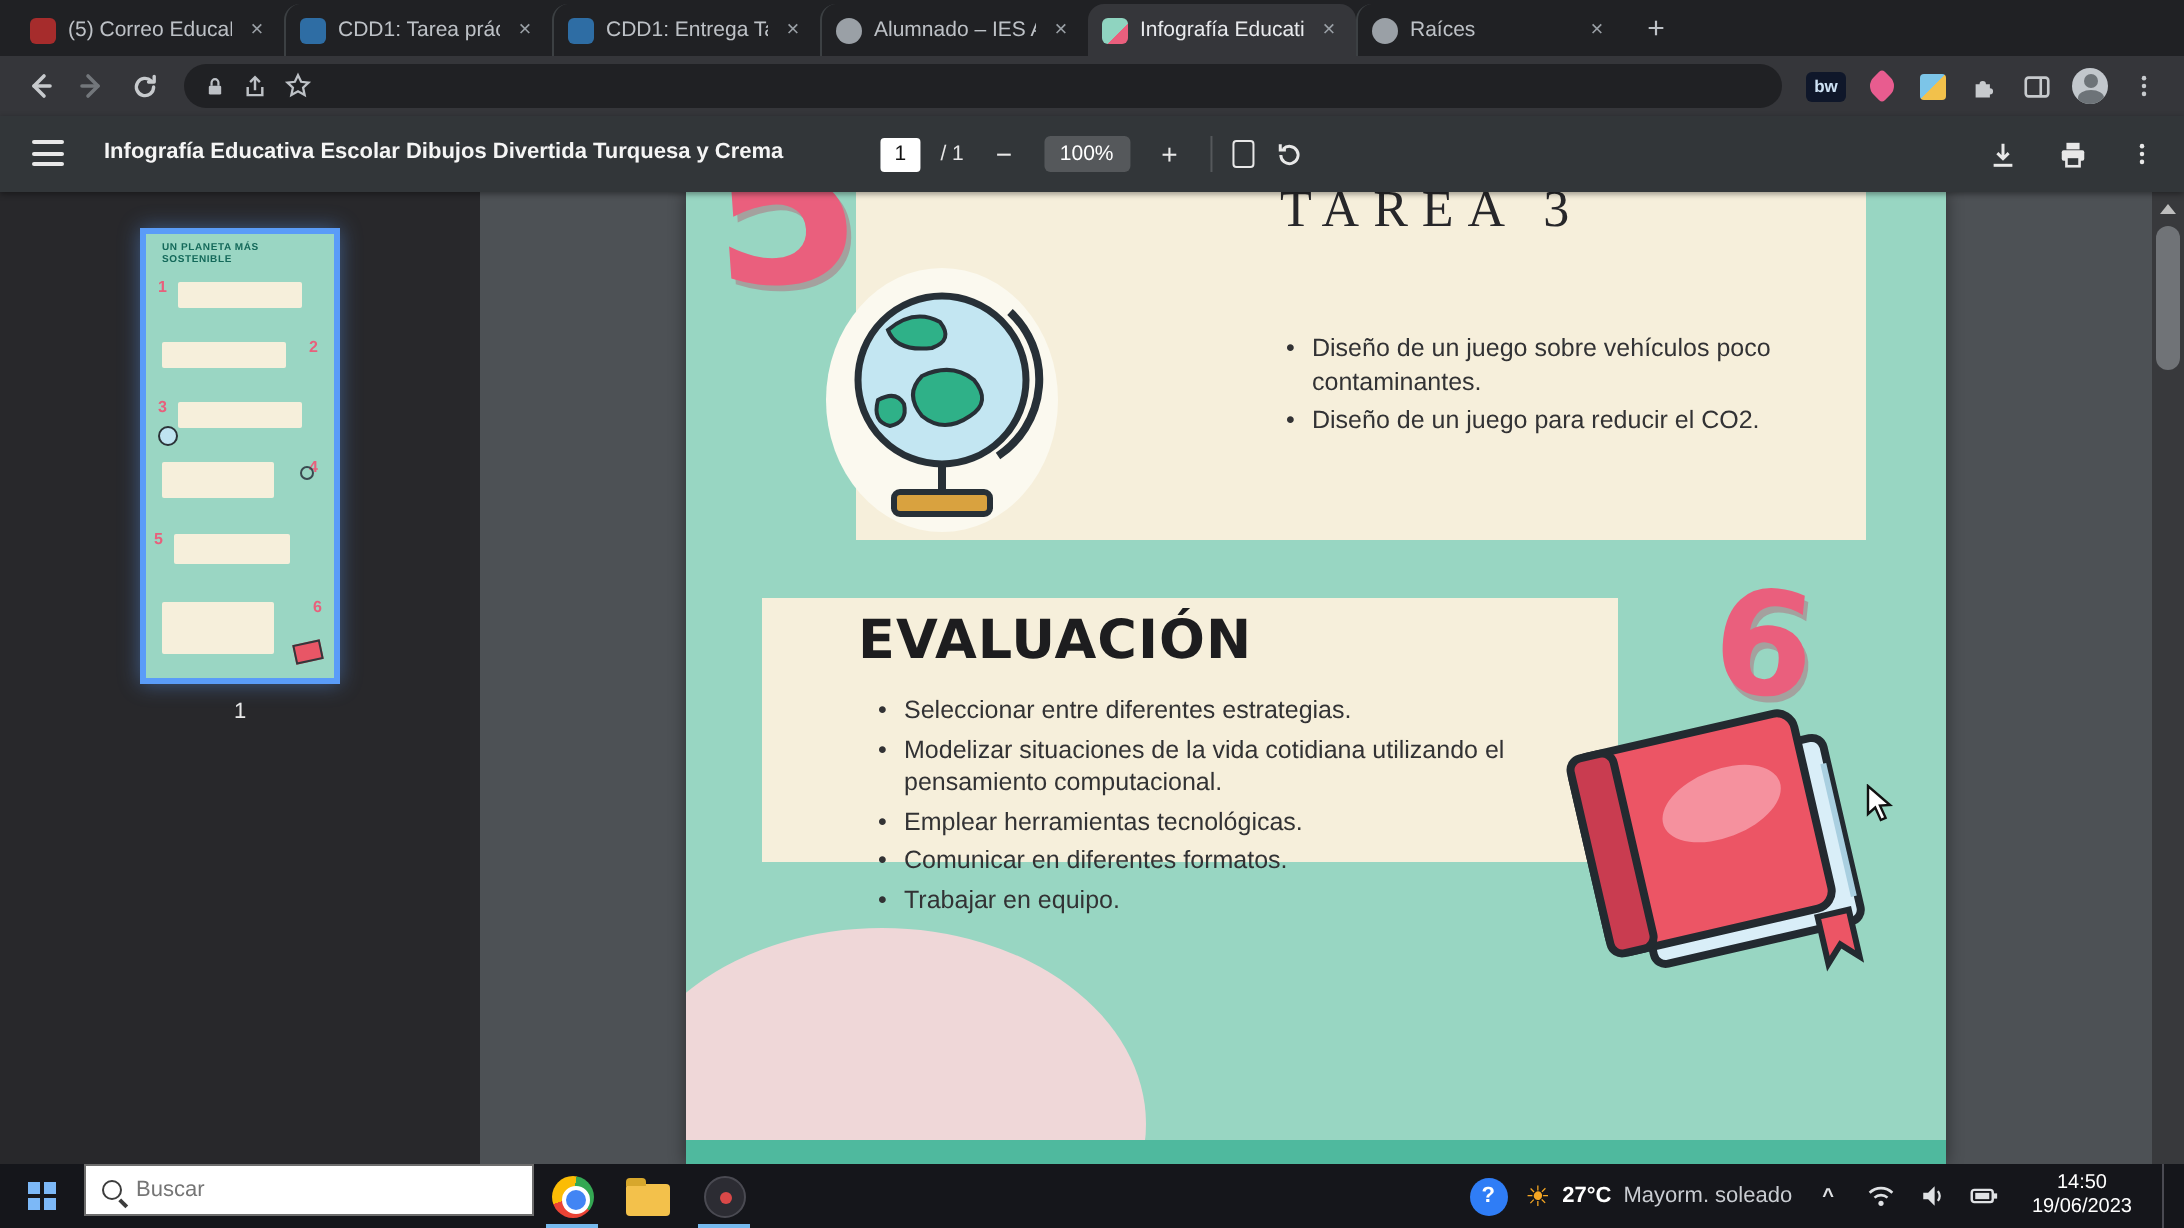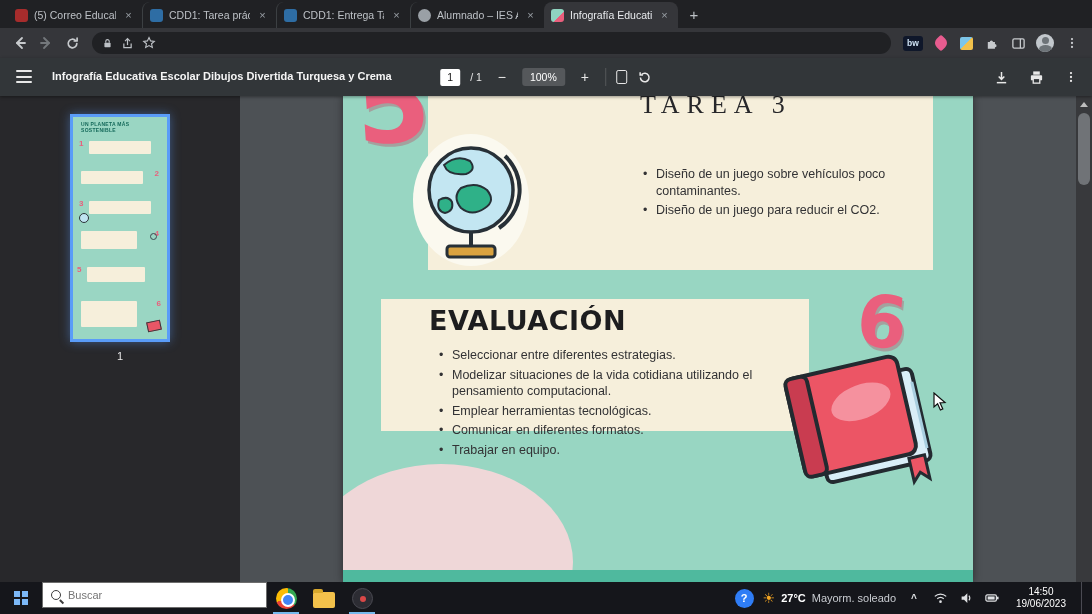--- a/index.html
+++ b/index.html
@@ -150,20 +150,25 @@
     <div class="tab">
       <span class="favicon fav-grey"></span>
       <span class="label">Alumnado – IES Aran</span>
       <span class="tab-close"></span>
     </div>
     <div class="tab active">
       <span class="favicon fav-info"></span>
       <span class="label">Infografía Educativa E</span>
       <span class="tab-close"></span>
     </div>
+    <div class="tab">
+      <span class="favicon fav-grey"></span>
+      <span class="label">Raíces</span>
+      <span class="tab-close"></span>
+    </div>
     <div class="newtab"></div>
   </div>
 
   <div class="toolbar">
     <div class="navbtn">
       <svg width="16" height="16" viewBox="0 0 16 16">
           <path d="M10 3 L5 8 L10 13"></path>
           <path d="M5 8 H13"></path>
         </svg>
     </div>

